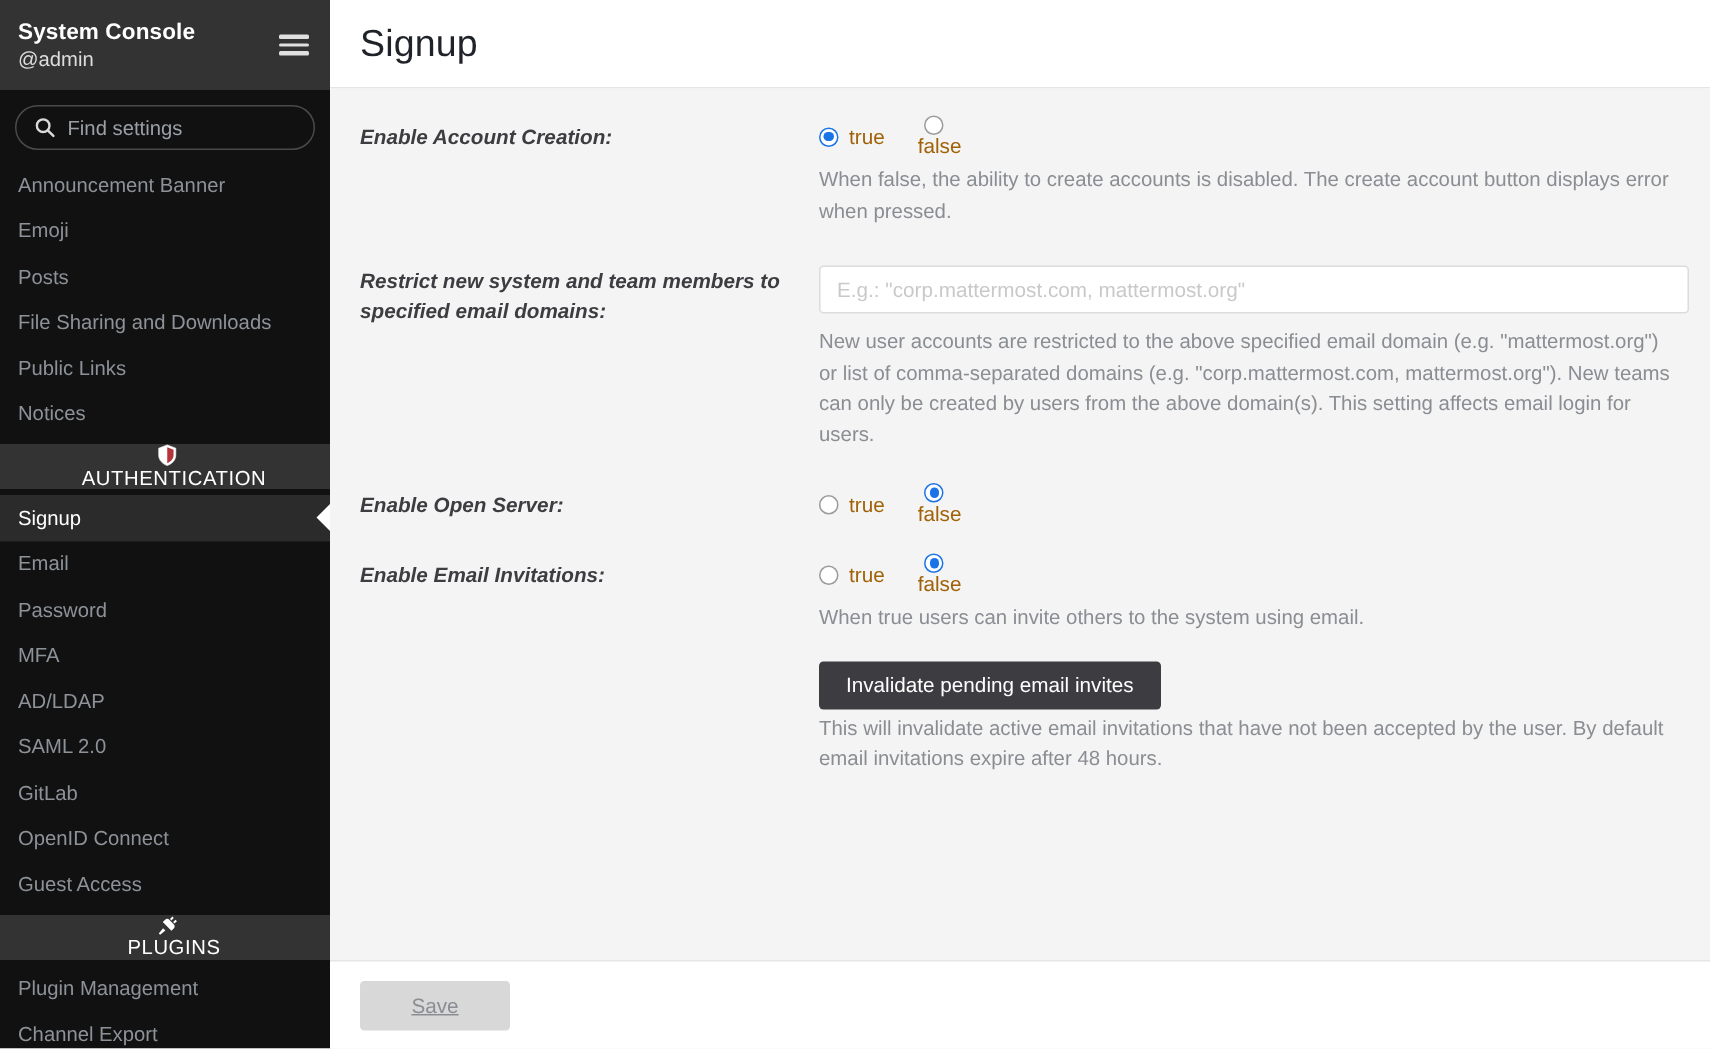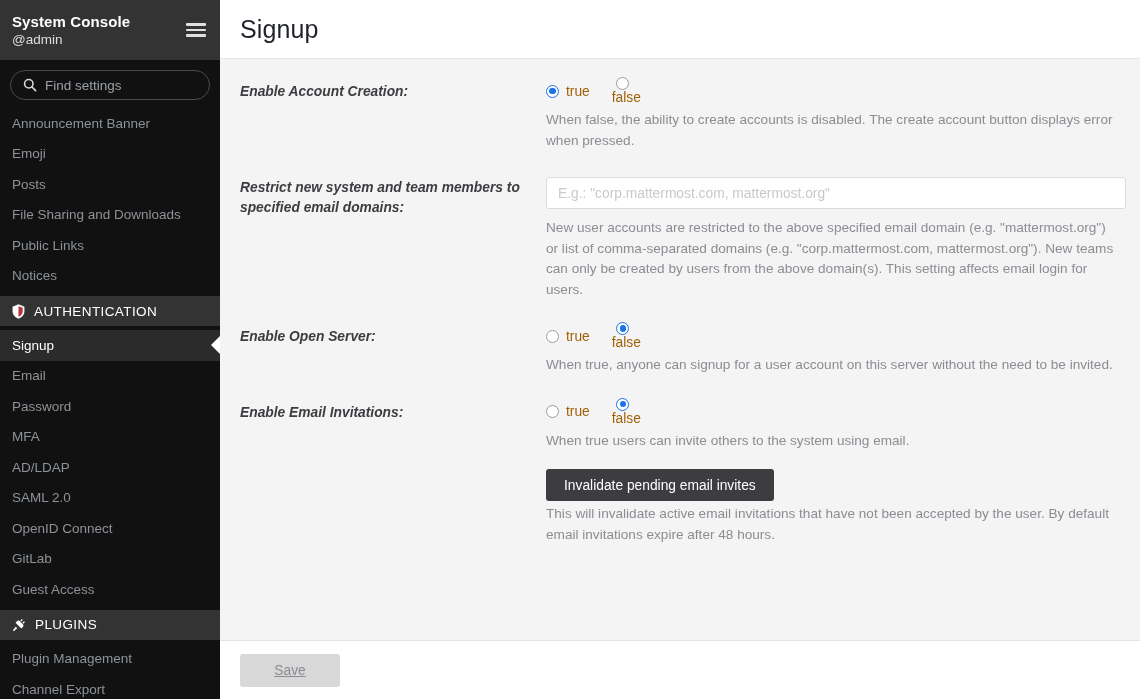--- a/index.html
+++ b/index.html
@@ -83,20 +83,21 @@
     height: 30px;
     display: flex; align-items: center;
     padding-left: 12px;
     background: #333333;
     color: #ffffff;
     font-size: 13.5px;
     letter-spacing: .4px;
     margin-top: 5px;
     margin-bottom: 4px;
     cursor: pointer;
+    flex-direction: column;
   }
   .sb-section .sec-icon { margin-right: 9px; display: flex; align-items: center; }
 
   
   .main {
     flex: 1 1 auto;
     height: 699px;
     display: flex; flex-direction: column;
     background: #f4f4f4;
     overflow: hidden;
@@ -295,24 +296,24 @@
       <div class="sb-item">
         <span>MFA</span>
       </div>
       <div class="sb-item">
         <span>AD/LDAP</span>
       </div>
       <div class="sb-item">
         <span>SAML 2.0</span>
       </div>
       <div class="sb-item">
+        <span>GitLab</span>
+      </div>
+      <div class="sb-item">
         <span>OpenID Connect</span>
-      </div>
-      <div class="sb-item">
-        <span>GitLab</span>
       </div>
       <div class="sb-item">
         <span>Guest Access</span>
       </div>
 
       <div class="sb-section">
         <span class="sec-icon">
           <svg width="14" height="14" viewBox="0 0 16 16">
             <g fill="#ffffff">
               <path d="M11.3 1.2 L12.4 2.3 L10.6 4.1 L9.5 3.0 Z"></path>
@@ -373,21 +374,20 @@
           <div class="radio-line">
             <label class="radio-opt">
               <span class="radio-dot"></span>
               <span>true</span>
             </label>
             <label class="radio-opt checked">
               <span class="radio-dot"></span>
               <span>false</span>
             </label>
           </div>
-          <div class="help-text">When true, anyone can signup for a user account on this server without the need to be invited.</div>
         </div>
       </div>
 
       <div class="setting-row">
         <div class="setting-label">Enable Email Invitations:</div>
         <div class="setting-control">
           <div class="radio-line">
             <label class="radio-opt">
               <span class="radio-dot"></span>
               <span>true</span>

